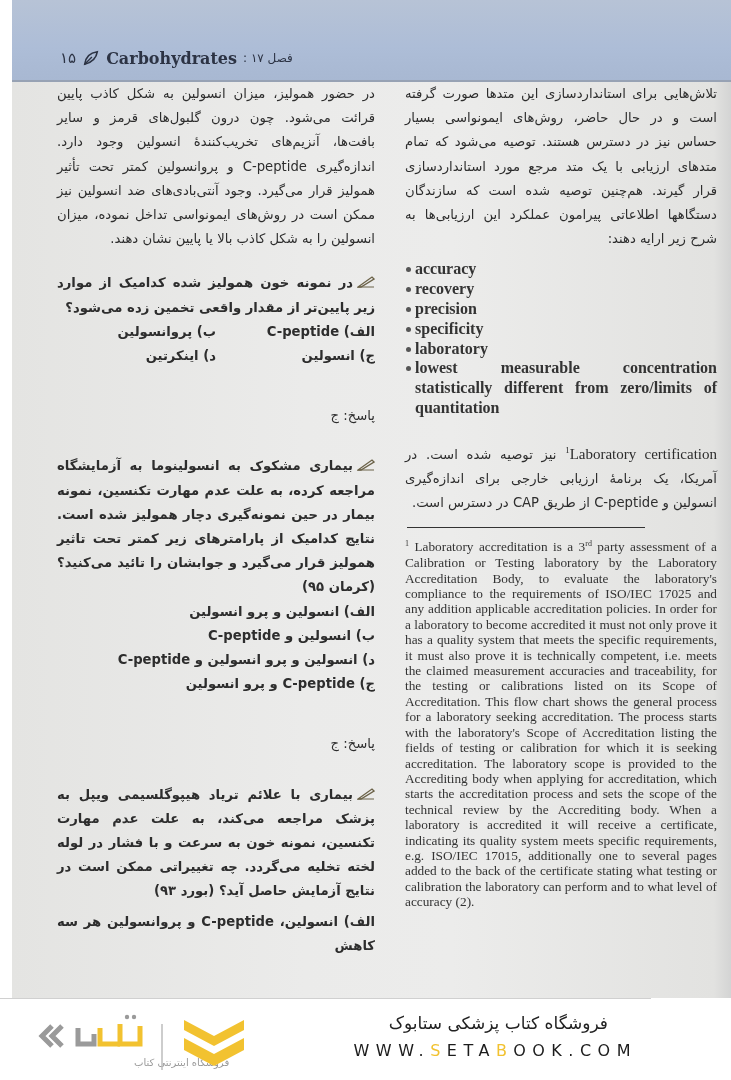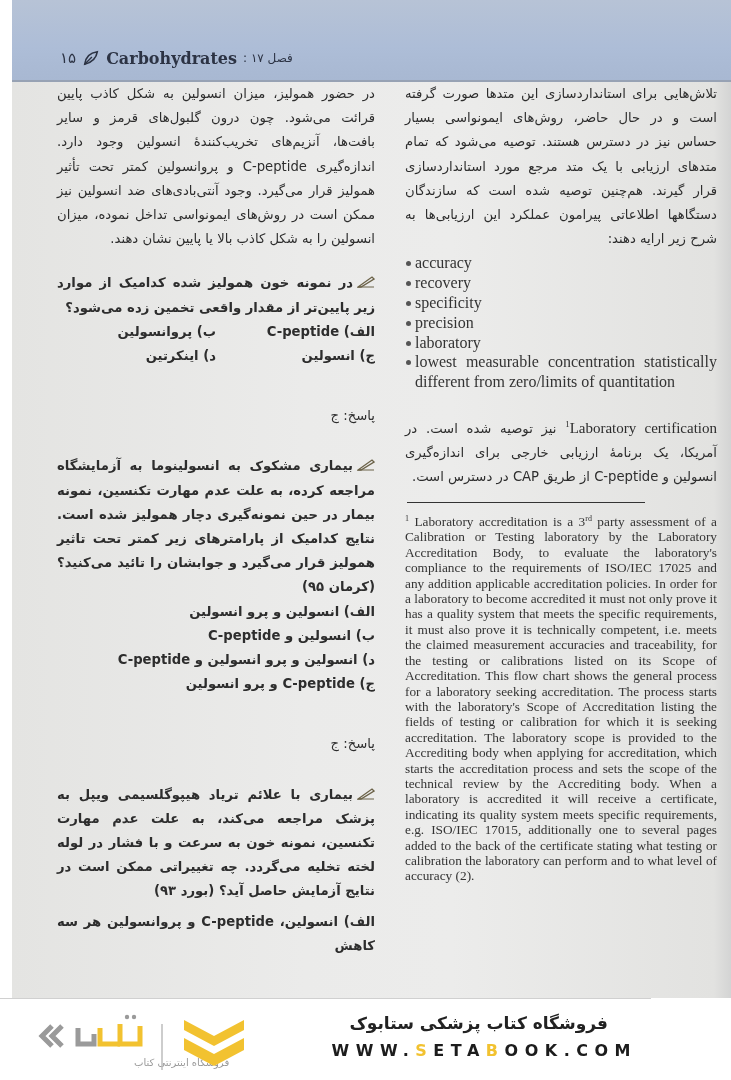--- a/index.html
+++ b/index.html
@@ -29,42 +29,42 @@
     .running-head .chap-label { font-family: "DejaVu Sans", sans-serif; font-size: 12px; font-weight: normal; }
     .running-head svg { width: 18px; height: 18px; }
 
     .col { position: absolute; }
     .rtl { direction: rtl; text-align: justify; text-align-last: right; }
     .fa { font-family: "DejaVu Sans", sans-serif; font-size: 13.2px; line-height: 24.2px; color: #2d2d2d; }
 
     
     .right-col { left: 393px; top: 82px; width: 312px; }
     .right-col .intro { }
-    .bullets { direction: ltr; list-style: none; margin-top: 2px; font-family: "Liberation Serif", serif; font-size: 16px; line-height: 19.8px; color: #333; }
+    .bullets { direction: ltr; list-style: none; margin-top: 8px; font-family: "Liberation Serif", serif; font-size: 16px; line-height: 19.8px; color: #333; font-weight: bold; }
     .bullets li { position: relative; padding-left: 10px; }
     .bullets li::before { content: ""; position: absolute; left: 1px; top: 8px; width: 5px; height: 5px; border-radius: 50%; background: #555; }
     .bullets li.justify { text-align: justify; text-align-last: left; }
     .cert { margin-top: 20px; }
     .cert .en { font-family: "Liberation Serif", serif; font-size: 15px; }
     .cert sup { font-size: 9px; }
     .fn-sep { width: 238px; height: 1px; background: #333; margin: 12px 0 8px 2px; }
     .footnote { direction: ltr; text-align: justify; font-family: "Liberation Serif", serif; font-size: 13.3px; line-height: 15.4px; color: #333; }
     .footnote sup { font-size: 8px; }
 
     
     .left-col { left: 45px; top: 82px; width: 318px; }
     .q { margin-top: 16px; }
     .q .stem { font-weight: bold; }
     .pencil { display: inline-block; width: 18px; height: 13px; vertical-align: -1px; margin-left: 4px; }
     .opts2 { display: grid; grid-template-columns: 1fr 1fr; direction: rtl; font-weight: bold; }
     .opt { font-weight: bold; }
     .answer { font-weight: normal; margin-top: 36px; }
 
     
-    .banner { position: absolute; left: 0; top: 998px; width: 651px; height: 82px; background: #ffffff; border-top: 1px solid #d0d0d0; font-weight: bold; }
+    .banner { position: absolute; left: 0; top: 998px; width: 651px; height: 82px; background: #ffffff; border-top: 1px solid #d0d0d0; }
     .store-title { position: absolute; right: 43px; top: 14px; direction: rtl; font-size: 17px; color: #222; }
     .store-url { position: absolute; right: 14px; top: 42px; font-family: "DejaVu Sans", sans-serif; font-size: 16px; letter-spacing: 6.5px; color: #1c1c1c; margin-left: 12px; }
     .store-url .hl { color: #f2c230; }
     .logo { position: absolute; left: 34px; top: 1008px; width: 250px; height: 65px; }
   </style>
 </head>
 <body>
 
 <div class="page">
   <div class="header-band">
@@ -78,22 +78,22 @@
       <span>Carbohydrates</span>
       <span class="chap-label" dir="rtl">فصل ۱۷ :</span>
     </div>
   </div>
 
   <div class="col right-col">
     <p class="rtl fa intro">تلاش‌هایی برای استانداردسازی این متدها صورت گرفته است و در حال حاضر، روش‌های ایمونواسی بسیار حساس نیز در دسترس هستند. توصیه می‌شود که تمام متدهای ارزیابی با یک متد مرجع مورد استانداردسازی قرار گیرند. هم‌چنین توصیه شده است که سازندگان دستگاهها اطلاعاتی پیرامون عملکرد این ارزیابی‌ها به شرح زیر ارایه دهند:</p>
     <ul class="bullets">
       <li>accuracy</li>
       <li>recovery</li>
+      <li>precision</li>
       <li>specificity</li>
-      <li>precision</li>
       <li>laboratory</li>
       <li class="justify">lowest measurable concentration statistically different from zero/limits of quantitation</li>
     </ul>
     <p class="rtl fa cert"><span class="en" dir="ltr"><sup>1</sup><span>Laboratory certification</span></span><span> نیز توصیه شده است. در آمریکا، یک برنامهٔ ارزیابی خارجی برای اندازه‌گیری انسولین و C-peptide از طریق CAP در دسترس است.</span></p>
     <div class="fn-sep"></div>
     <p class="footnote"><sup>1</sup><span> Laboratory accreditation is a 3</span><sup>rd</sup><span> party assessment of a Calibration or Testing laboratory by the Laboratory Accreditation Body, to evaluate the laboratory's compliance to the requirements of ISO/IEC 17025 and any addition applicable accreditation policies. In order for a laboratory to become accredited it must not only prove it has a quality system that meets the specific requirements, it must also prove it is technically competent, i.e. meets the claimed measurement accuracies and traceability, for the testing or calibrations listed on its Scope of Accreditation. This flow chart shows the general process for a laboratory seeking accreditation. The process starts with the laboratory's Scope of Accreditation listing the fields of testing or calibration for which it is seeking accreditation. The laboratory scope is provided to the Accrediting body when applying for accreditation, which starts the accreditation process and sets the scope of the technical review by the Accrediting body. When a laboratory is accredited it will receive a certificate, indicating its quality system meets specific requirements, e.g. ISO/IEC 17015, additionally one to several pages added to the back of the certificate stating what testing or calibration the laboratory can perform and to what level of accuracy (2).</span></p>
   </div>
 
   <div class="col left-col">
     <p class="rtl fa">در حضور همولیز، میزان انسولین به شکل کاذب پایین قرائت می‌شود. چون درون گلبول‌های قرمز و سایر بافت‌ها، آنزیم‌های تخریب‌کنندهٔ انسولین وجود دارد. اندازه‌گیری C-peptide و پروانسولین کمتر تحت تأثیر همولیز قرار می‌گیرد. وجود آنتی‌بادی‌های ضد انسولین نیز ممکن است در روش‌های ایمونواسی تداخل نموده، میزان انسولین را به شکل کاذب بالا یا پایین نشان دهند.</p>

